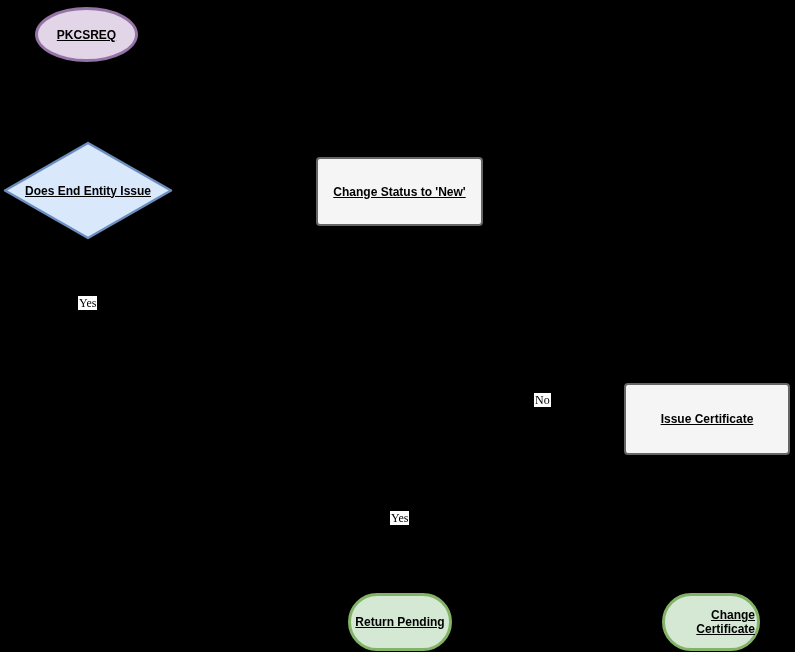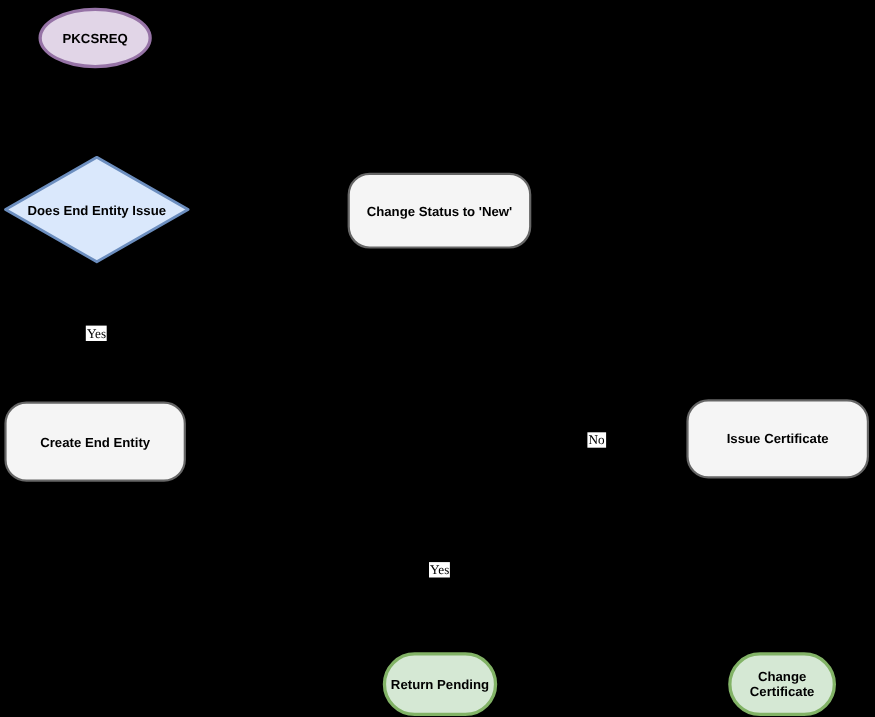--- a/index.html
+++ b/index.html
@@ -24,35 +24,37 @@
     text-align: center;
     color: var(--text-color, #000000);
     font-weight: bold;
     font-size: 12px;
     line-height: 14px;
   }
   .node-label {
     position: relative;
     z-index: 1;
     padding: 0 2px;
+    text-decoration: underline;
   }
   .terminator {
     background: var(--terminator-fill, #E1D5E7);
     border: 3px solid var(--terminator-stroke, #9673A6);
     border-radius: 50%;
   }
   .process {
     background: var(--process-fill, #F5F5F5);
     border: 2px solid var(--process-stroke, #666666);
-    border-radius: 20px;
+    border-radius: 4px;
   }
   .terminal {
     background: var(--terminal-fill, #D5E8D4);
     border: 3px solid var(--terminal-stroke, #82B366);
     border-radius: 29px;
+    text-align: right;
   }
   .decision {
     background: transparent;
     border: none;
   }
   .decision .diamond-svg {
     position: absolute;
     left: 0;
     top: 0;
     width: 100%;
@@ -90,28 +92,25 @@
     </svg>
     <span class="node-label">Does End Entity Issue</span>
   </div>
 
   <div class="node process" style="left:316px; top:157px; width:167px; height:69px;">
     <span class="node-label">Change Status to 'New'</span>
   </div>
 
   <span class="edge-label" style="left:78px; top:296px;">Yes</span>
 
-  <div class="node process" style="left:4px; top:365px; width:165px; height:73px;">
-    <span class="node-label">Create End Entity</span>
-  </div>
 
 
   <span class="edge-label" style="left:534px; top:393px;">No</span>
 
-  <div class="node process" style="left:624px; top:363px; width:166px; height:72px;">
+  <div class="node process" style="left:624px; top:383px; width:166px; height:72px;">
     <span class="node-label">Issue Certificate</span>
   </div>
 
   <span class="edge-label" style="left:390px; top:511px;">Yes</span>
 
   <div class="node terminal" style="left:348px; top:593px; width:104px; height:58px;">
     <span class="node-label">Return Pending</span>
   </div>
 
   <div class="node terminal" style="left:662px; top:593px; width:98px; height:58px;">

